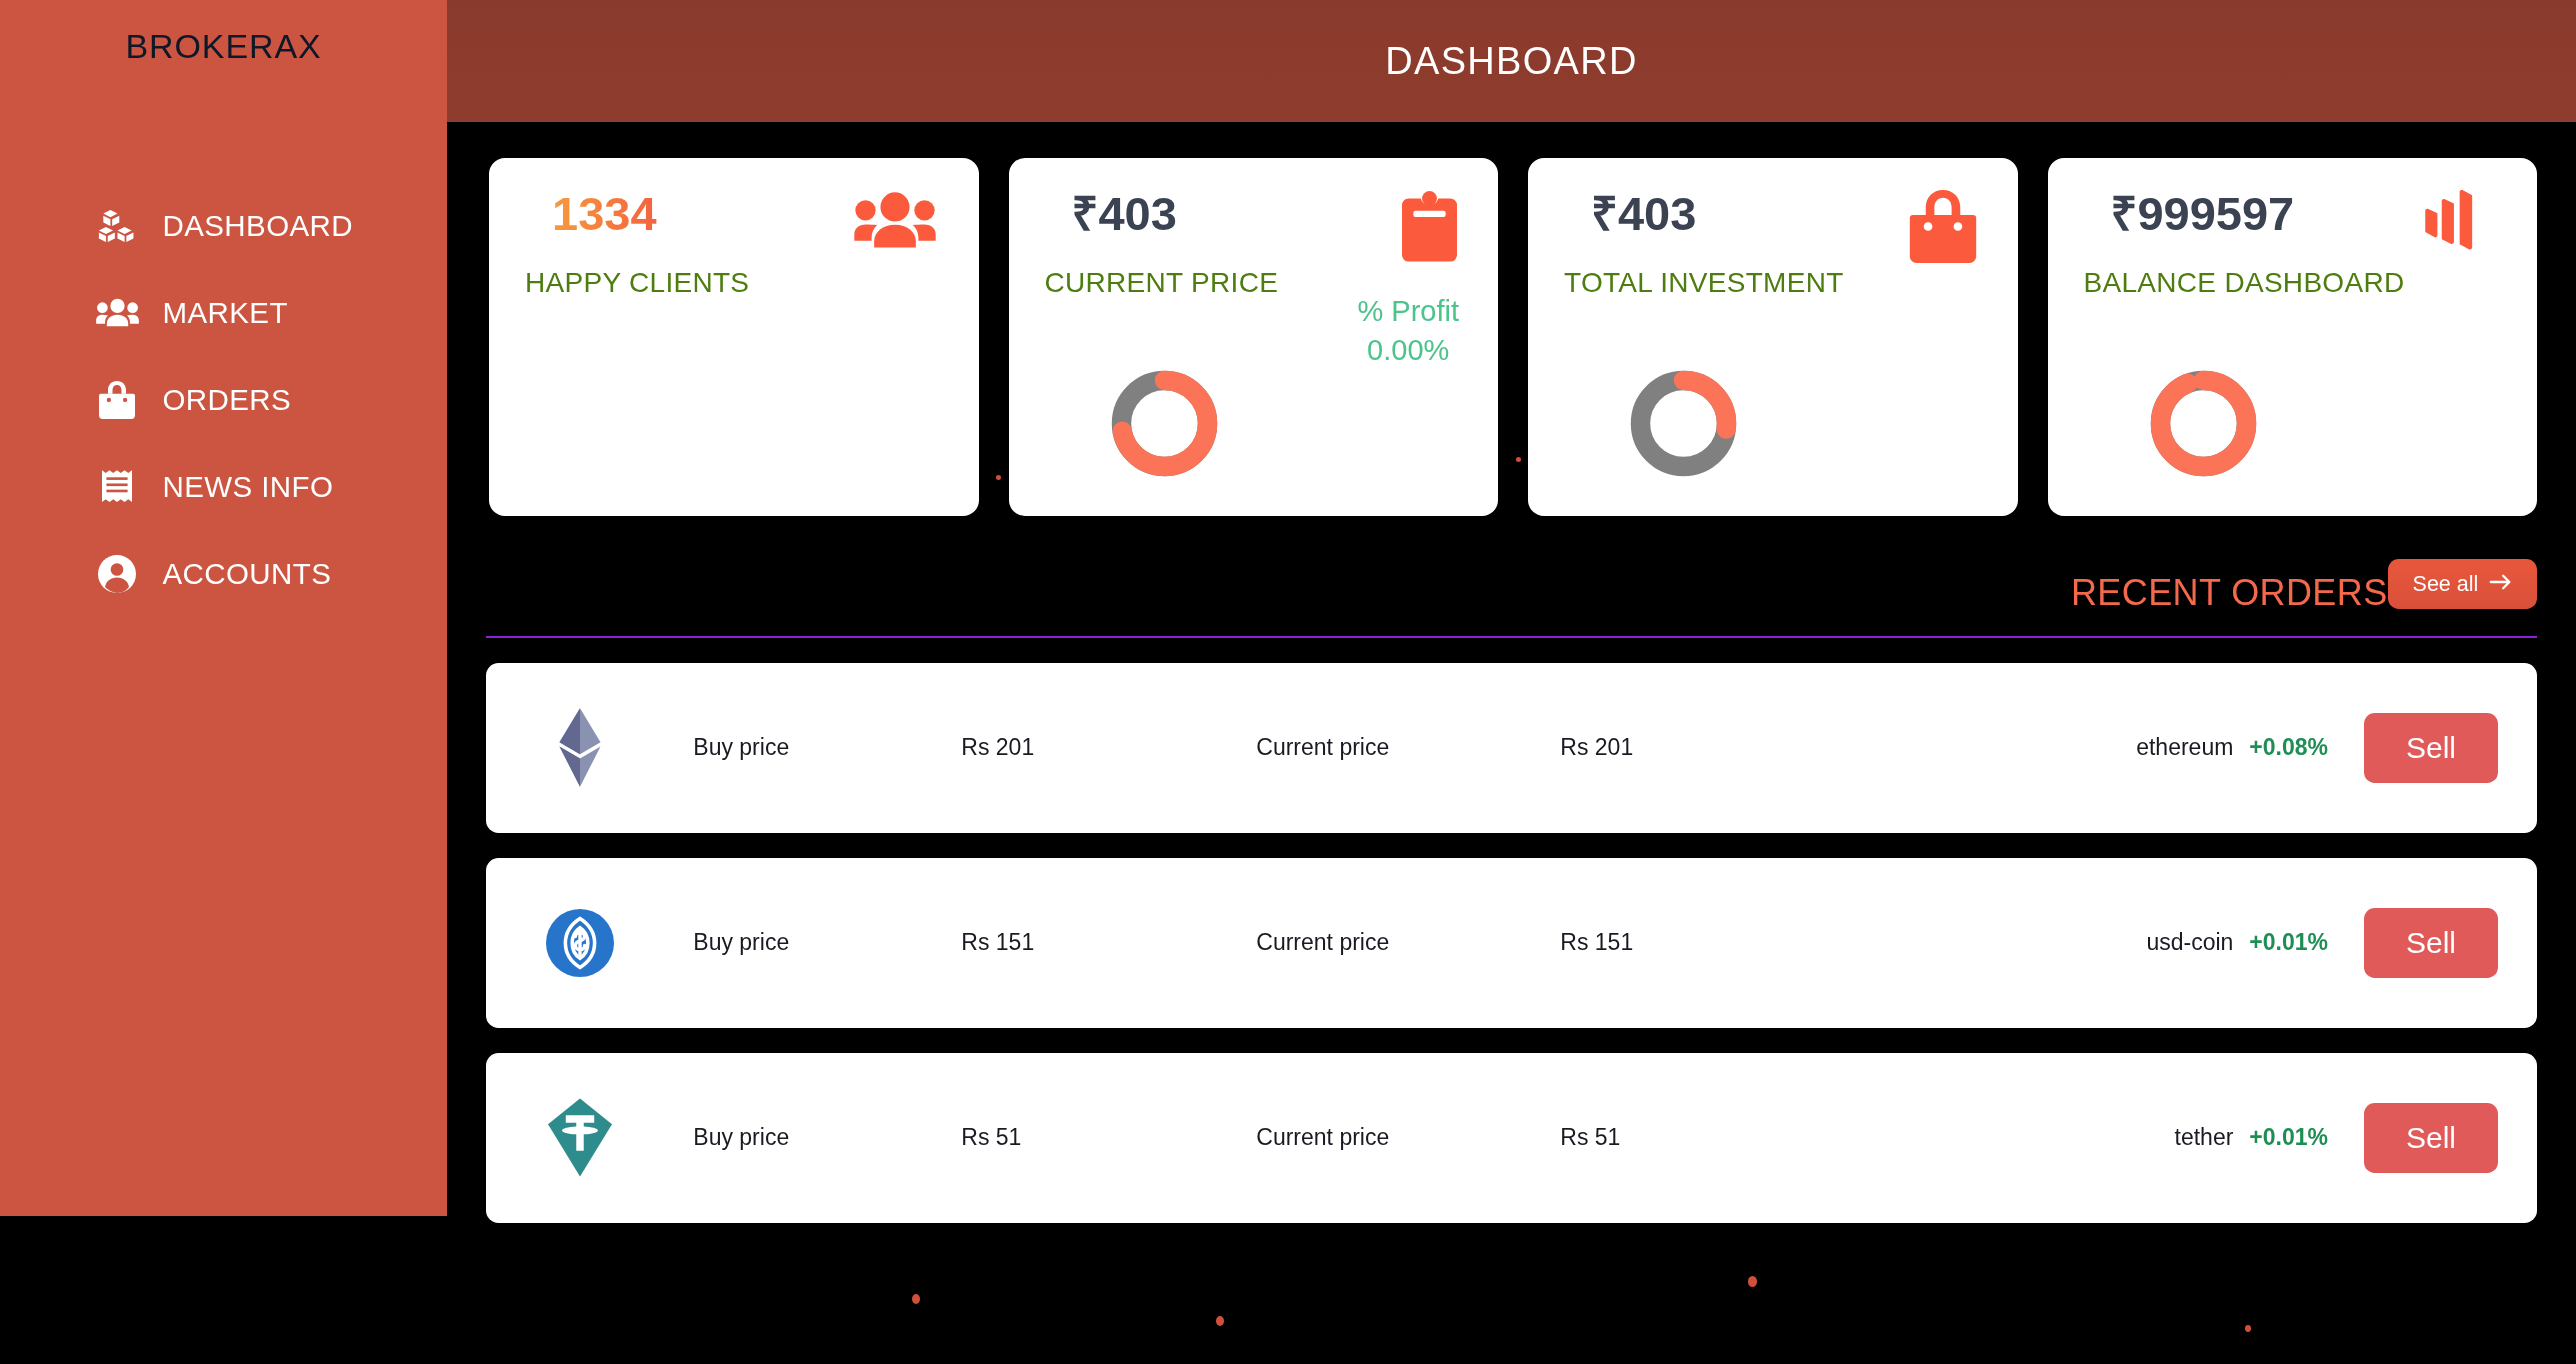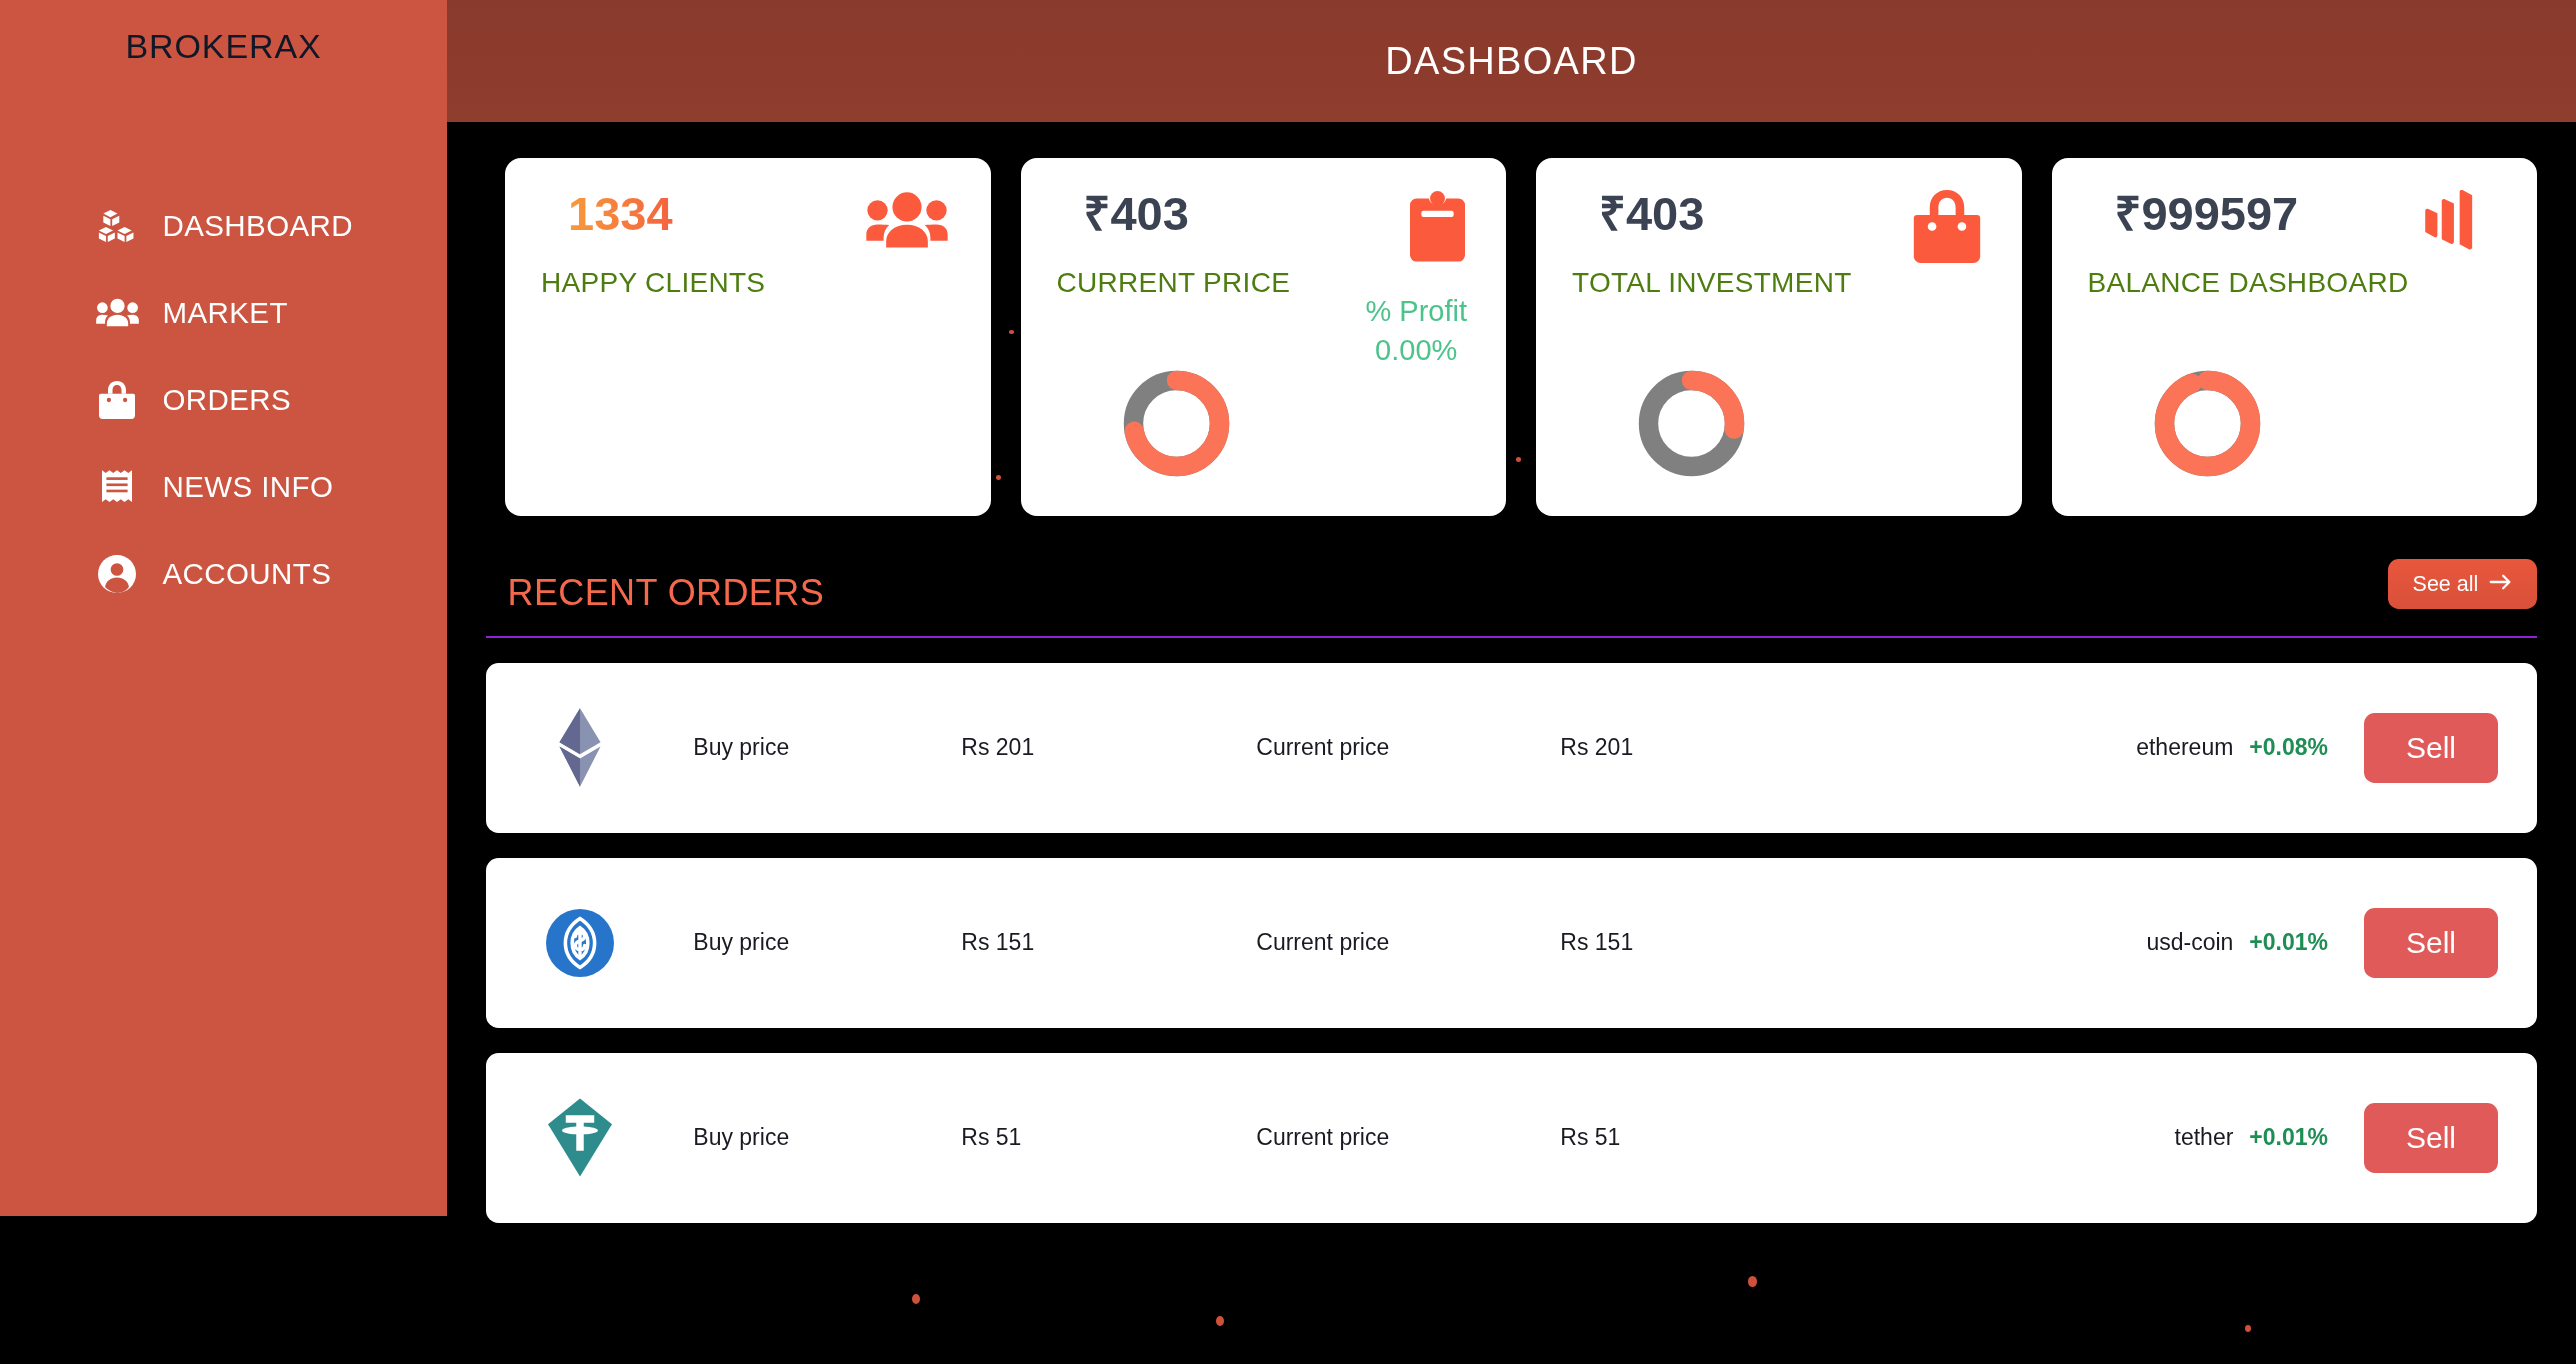--- a/index.html
+++ b/index.html
@@ -76,21 +76,21 @@
     background: #D1503A;
     border-radius: 50%;
   }
 
   
   .cards {
     position: relative;
     z-index: 2;
     display: flex;
     gap: 30px;
-    padding: 36px 39px 0 58px;
+    padding: 36px 39px 0 42px;
   }
   .card {
     position: relative;
     flex: 1 1 0;
     height: 358px;
     background: #ffffff;
     border-radius: 16px;
     padding: 32px 36px;
   }
   .card-value {
@@ -131,21 +131,21 @@
     bottom: 34px;
   }
 
   
   .orders-head {
     position: relative;
     z-index: 2;
     margin: 43px 39px 0 39px;
     display: flex;
     align-items: flex-end;
-    justify-content: space-between;
+    justify-content: flex-end;
     border-bottom: 2.7px solid #8B22D6;
     padding-bottom: 21.5px;
   }
   .orders-title {
     color: #F4684C;
     font-size: 36px;
     letter-spacing: 0.4px;
     margin-left: 21.5px;
   }
   .see-all {

